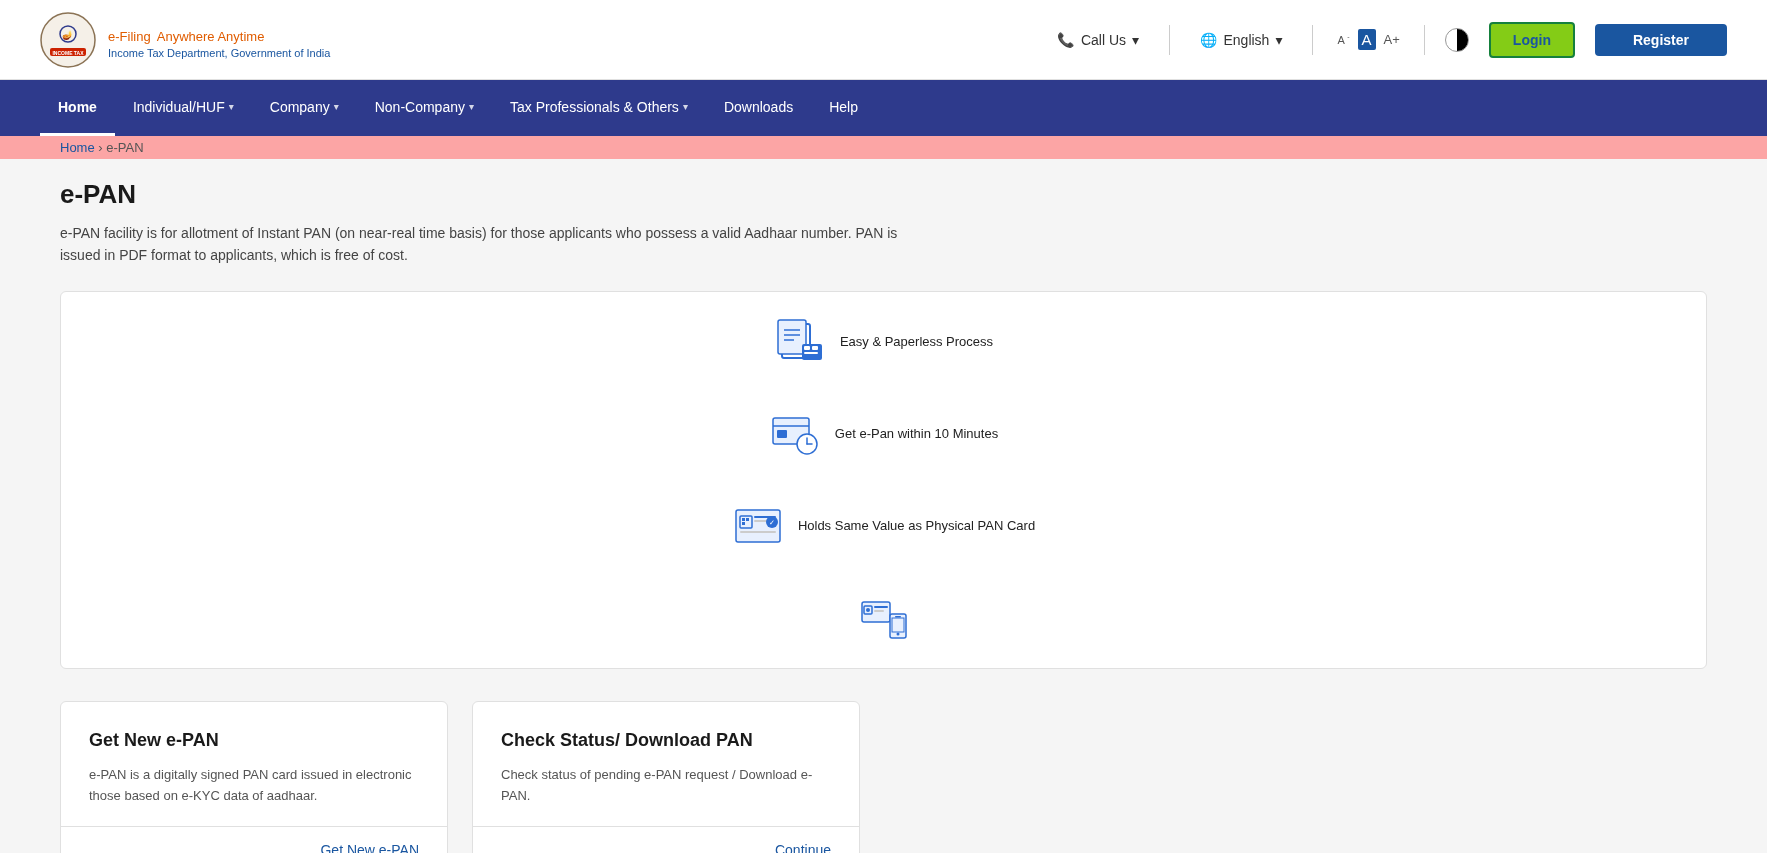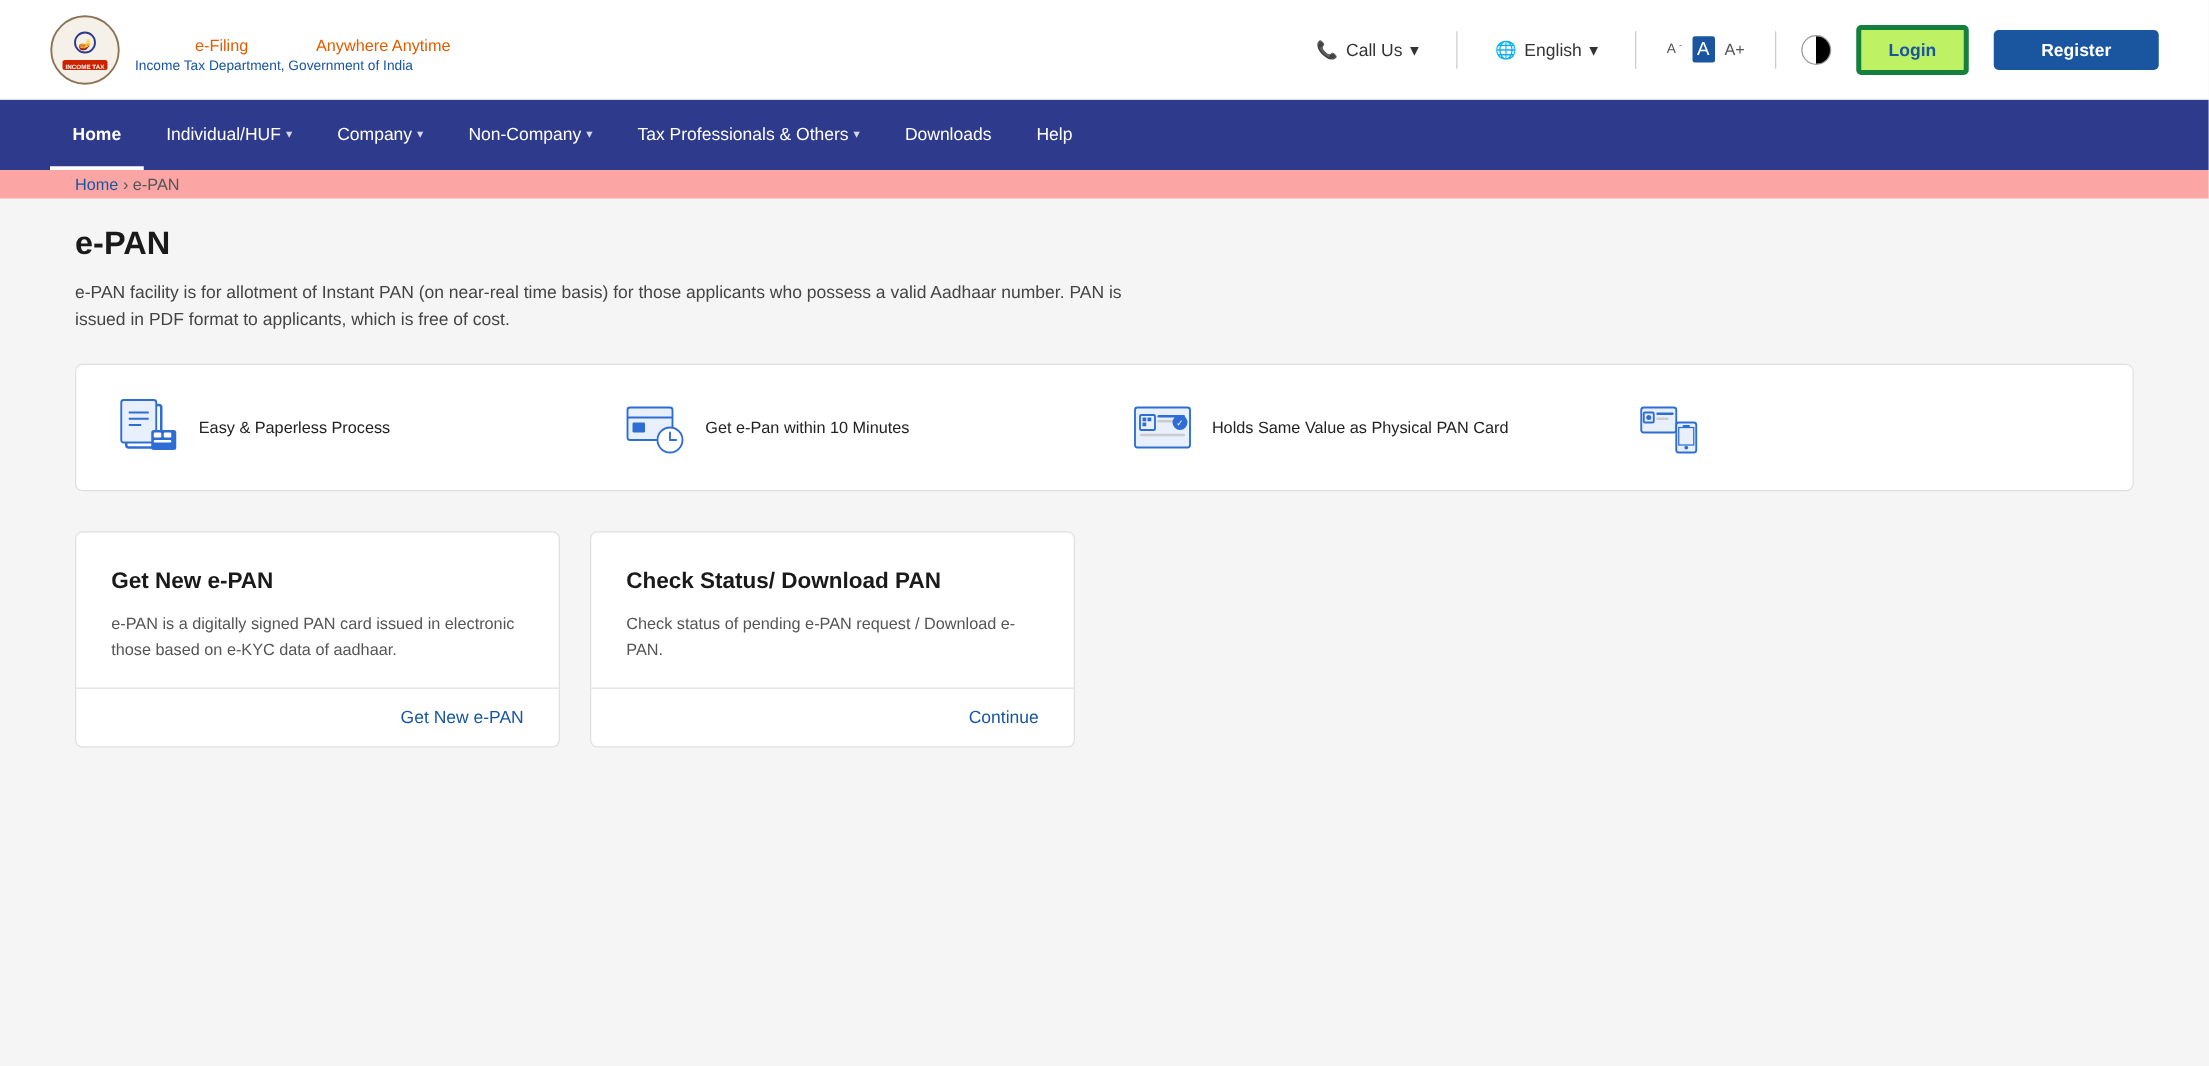--- a/index.html
+++ b/index.html
@@ -30,21 +30,20 @@
     }
     .logo-efiling {
       font-size: 22px;
       font-weight: bold;
       color: #1a56a0;
     }
     .logo-efiling span {
       color: #e05c00;
       font-size: 13px;
       font-weight: normal;
-      margin-left: 48px;
     }
     .logo-subtitle {
       font-size: 11px;
       color: #1a56a0;
     }
     .header-right {
       display: flex;
       align-items: center;
       gap: 20px;
     }
@@ -97,22 +96,22 @@
     .contrast-btn {
       width: 24px;
       height: 24px;
       border-radius: 50%;
       background: linear-gradient(to right, #fff 50%, #000 50%);
       border: 1px solid #999;
       cursor: pointer;
     }
     .login-btn {
       padding: 8px 22px;
-      border: 4px solid #15803d;
-      background: #bef264;
+      border: 2px solid #15803d;
+      background: #84cc16;
       color: #1a56a0;
       font-size: 14px;
       font-weight: bold;
       border-radius: 4px;
       cursor: pointer;
     }
     .register-btn {
       padding: 8px 38px;
       border: none;
       background: #1a56a0;
@@ -189,20 +188,21 @@
     
     .features-strip {
       background: #fff;
       border: 1px solid #e0e0e0;
       border-radius: 6px;
       display: flex;
       align-items: center;
       padding: 24px 32px;
       gap: 40px;
       margin-bottom: 32px;
+      flex-direction: column;
     }
     .feature-item {
       display: flex;
       align-items: center;
       gap: 14px;
       flex: 1;
     }
     .feature-icon {
       width: 52px;
       height: 52px;

